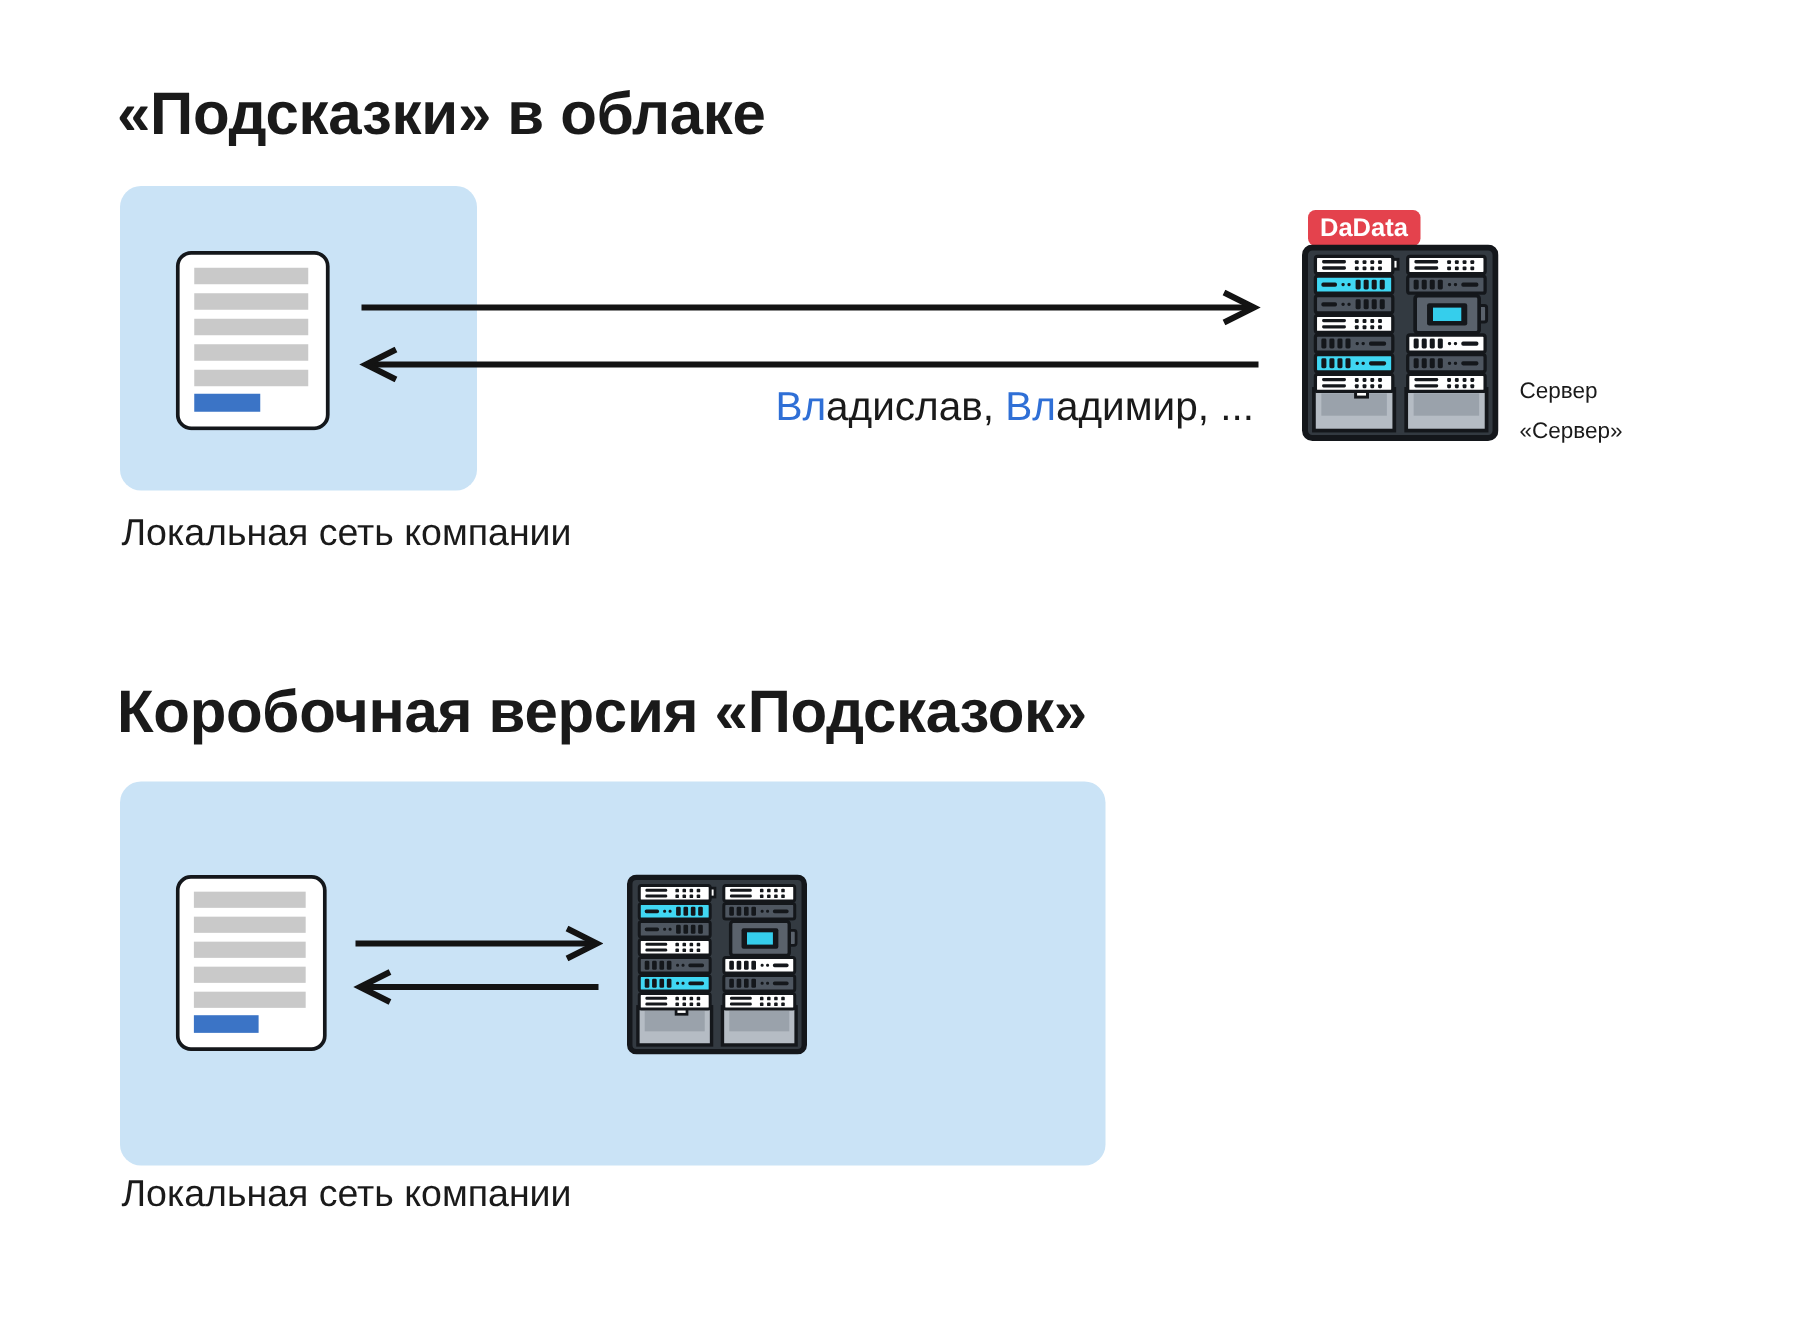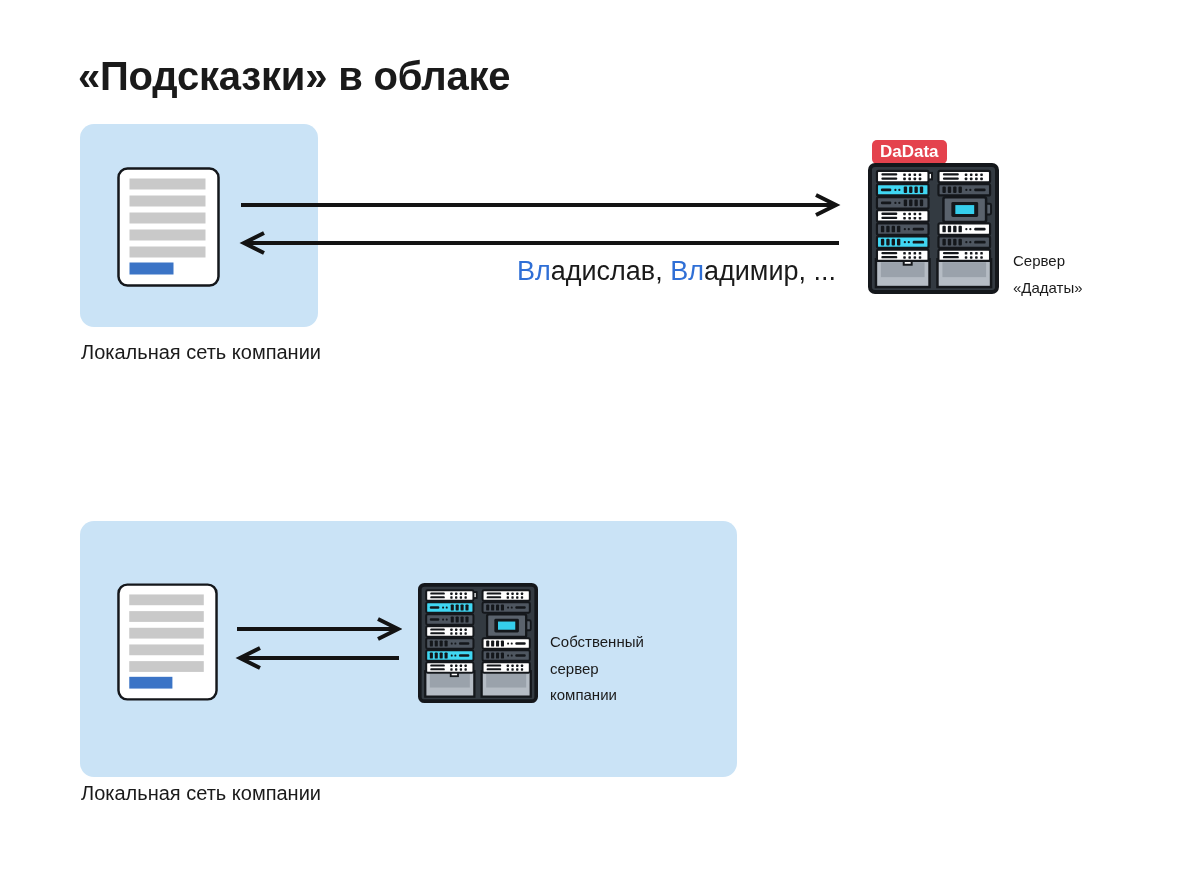--- a/index.html
+++ b/index.html
@@ -10,21 +10,21 @@
     --c-red:#E4424D;
     --c-line:#131313;
   }
   *{margin:0;padding:0;box-sizing:border-box;}
   html,body{background:#fff;}
   body{font-family:"Liberation Sans","DejaVu Sans",sans-serif;color:var(--c-text);}
   #canvas{position:relative;width:1200px;height:892px;background:#fff;overflow:hidden;}
   .abs{position:absolute;}
   .title{font-size:40px;font-weight:700;letter-spacing:-0.2px;color:var(--c-text);white-space:nowrap;}
   .netbox{background:var(--c-box);border-radius:14px;}
-  .netlabel{font-size:20px;color:var(--c-text);white-space:nowrap;}
+  .netlabel{font-size:25px;color:var(--c-text);white-space:nowrap;}
   .flowtext{font-size:27px;color:var(--c-text);white-space:nowrap;line-height:1;}
   .flowtext .hl{color:var(--c-hl);}
   .srvlabel{font-size:15px;line-height:26.5px;color:var(--c-text);white-space:nowrap;}
   .badge{background:var(--c-red);color:#fff;font-weight:700;font-size:17px;line-height:1;
          padding:3px 8px 4px;border-radius:5px;display:inline-block;text-align:right;}
   svg{display:block;}
   .arrow-line{stroke:var(--c-line);stroke-width:4;fill:none;}
 </style>
 </head>
 <body>
@@ -140,25 +140,26 @@
   </div>
 
   <div class="abs badge" style="left:872px;top:140px;">DaData</div>
 
   <svg class="abs" style="left:868px;top:163px;" width="131" height="131" viewBox="0 0 132 132">
     <use href="#server-rack"></use>
   </svg>
 
   <div class="abs srvlabel" style="left:1013px;top:248px;">
     <div>Сервер</div>
-    <div>«Дадаты»</div>
+    <div>«Сервер»</div>
   </div>
 
   <div class="abs netlabel" style="left:81px;top:341px;">Локальная сеть компании</div>
 
+  <div class="abs title" style="left:78px;top:453px;">Коробочная версия «Подсказок»</div>
 
   <div class="abs netbox" style="left:80px;top:521px;width:657px;height:256px;"></div>
 
   <svg class="abs" style="left:117px;top:582px;" width="101" height="120" viewBox="0 0 103 120">
     <use href="#doc-icon"></use>
   </svg>
 
   <svg class="abs" style="left:234px;top:617px;" width="168" height="24" viewBox="0 0 168 24">
     <line class="arrow-line" x1="3" y1="12" x2="160" y2="12"></line>
     <path class="arrow-line" d="M144 2 L164 12 L144 22"></path>
@@ -166,21 +167,16 @@
 
   <svg class="abs" style="left:234px;top:646px;" width="168" height="24" viewBox="0 0 168 24">
     <line class="arrow-line" x1="165" y1="12" x2="10" y2="12"></line>
     <path class="arrow-line" d="M26 2 L6 12 L26 22"></path>
   </svg>
 
   <svg class="abs" style="left:417px;top:583px;" width="122" height="120" viewBox="0 0 132 132">
     <use href="#server-rack"></use>
   </svg>
 
-  <div class="abs srvlabel" style="left:550px;top:629px;">
-    <div>Собственный</div>
-    <div>сервер</div>
-    <div>компании</div>
-  </div>
 
   <div class="abs netlabel" style="left:81px;top:782px;">Локальная сеть компании</div>
 
 </div>
 
 </body></html>

